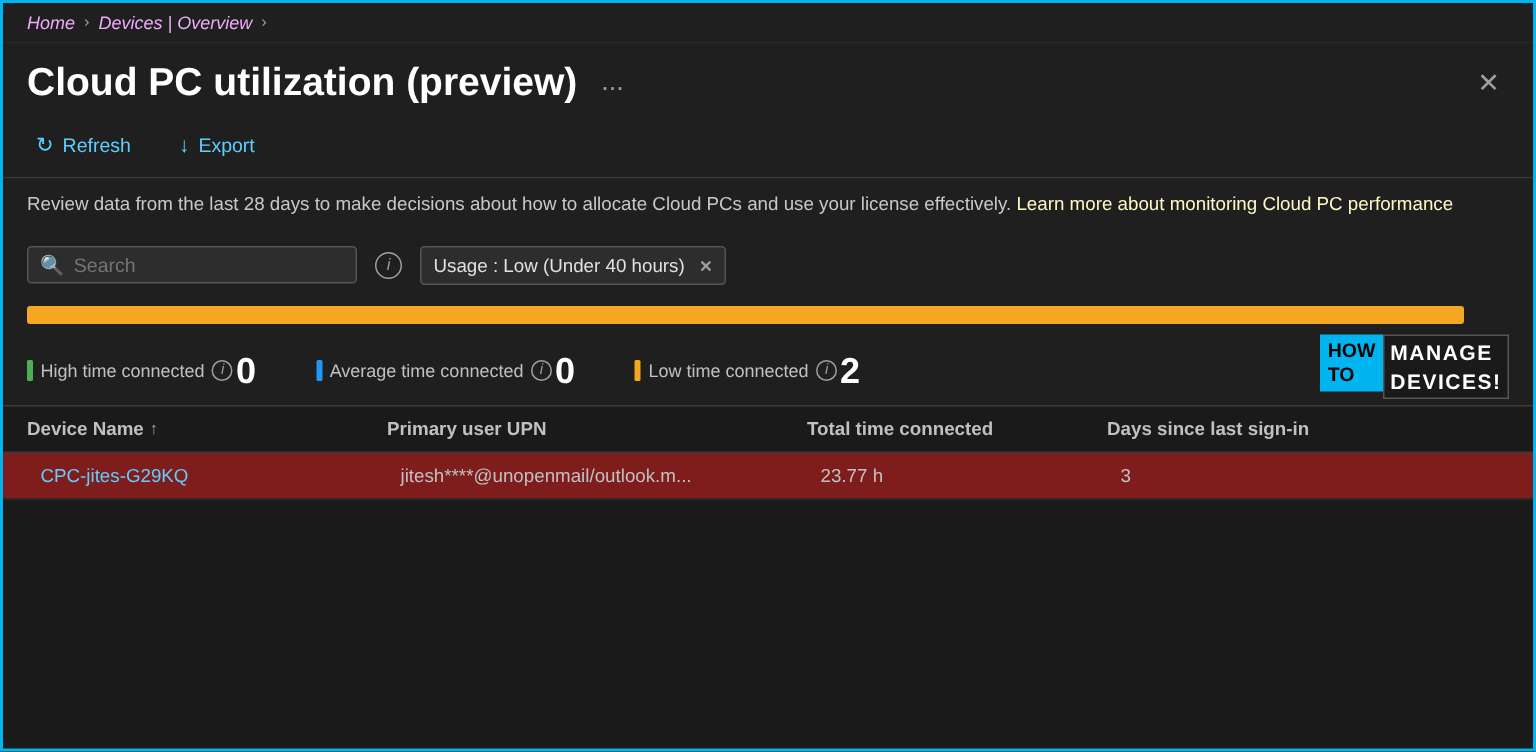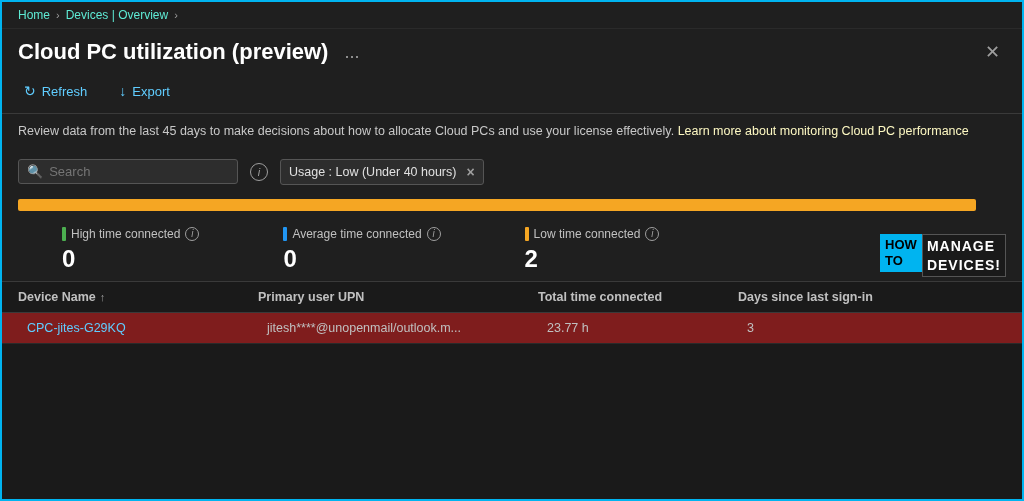--- a/index.html
+++ b/index.html
@@ -19,44 +19,45 @@
       background: #1f1f1f;
       padding: 6px 16px;
       display: flex;
       align-items: center;
       gap: 6px;
       font-size: 12px;
       color: #9e9e9e;
       border-bottom: 1px solid #2a2a2a;
     }
     .breadcrumb-link {
-      color: #5eead4;
+      color: #f0abfc;
       cursor: pointer;
       text-decoration: none;
+      font-style: italic;
     }
     .breadcrumb-sep {
       color: #9e9e9e;
       font-size: 11px;
     }
 
     
     .header-row {
       background: #1f1f1f;
       padding: 10px 16px 8px 16px;
       display: flex;
       align-items: center;
       justify-content: space-between;
     }
     .header-left {
       display: flex;
       align-items: center;
       gap: 10px;
     }
     .page-title {
-      font-size: 22px;
+      font-size: 26px;
       font-weight: 600;
       color: #ffffff;
     }
     .ellipsis-btn {
       color: #9e9e9e;
       font-size: 18px;
       cursor: pointer;
       padding: 2px 6px;
       border-radius: 3px;
     }
@@ -186,23 +187,21 @@
     .stats-row {
       background: #1f1f1f;
       padding: 10px 16px 8px 16px;
       display: flex;
       align-items: flex-start;
       gap: 40px;
       position: relative;
     }
     .stat-item {
       display: flex;
-      flex-direction: column;
       gap: 2px;
-      margin-left: 44px;
     }
     .stat-label {
       display: flex;
       align-items: center;
       gap: 5px;
       font-size: 12px;
       color: #c0c0c0;
     }
     .stat-indicator {
       width: 4px;
@@ -310,21 +309,21 @@
     <span class="toolbar-icon">↻</span>
     <span>Refresh</span>
   </button>
   <button class="toolbar-btn">
     <span class="toolbar-icon">↓</span>
     <span>Export</span>
   </button>
 </div>
 
 <div class="info-area">
-  <span>Review data from the last 45 days to make decisions about how to allocate Cloud PCs and use your license effectively.</span>
+  <span>Review data from the last 28 days to make decisions about how to allocate Cloud PCs and use your license effectively.</span>
   <a class="info-link">
     <span>Learn more about monitoring Cloud PC performance</span>
   </a>
 </div>
 
 <div class="filter-row">
   <div class="search-box">
     <span class="search-icon-char">🔍</span>
     <input type="text" placeholder="Search" style="">
   </div>

